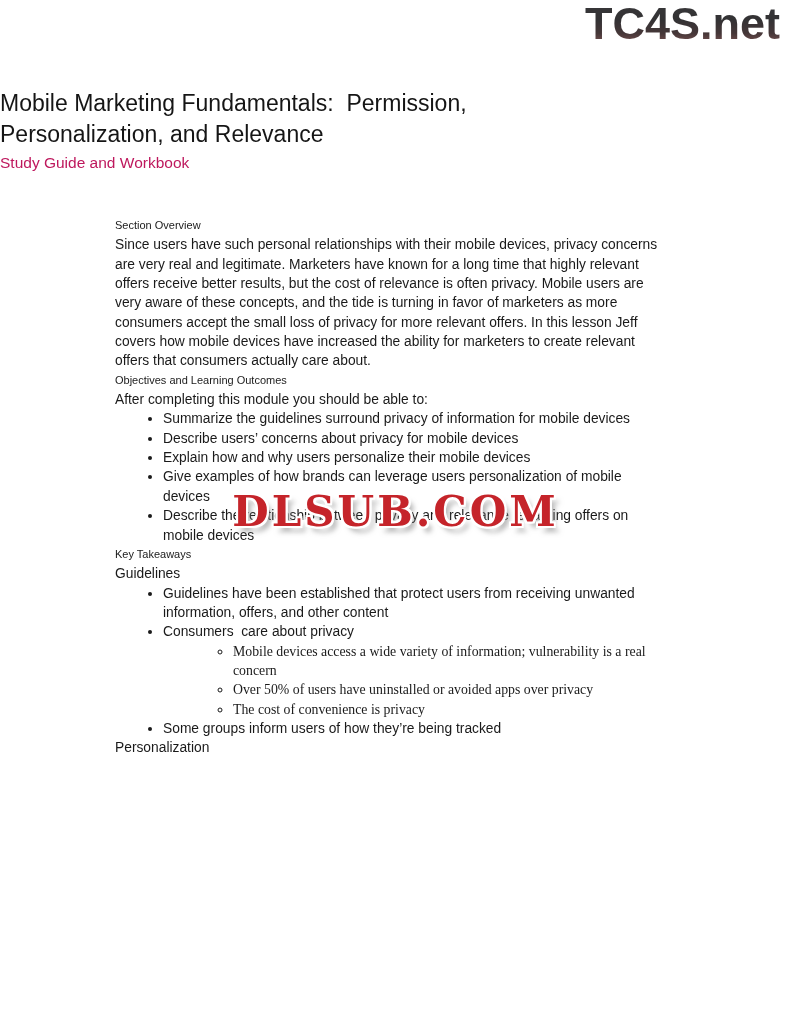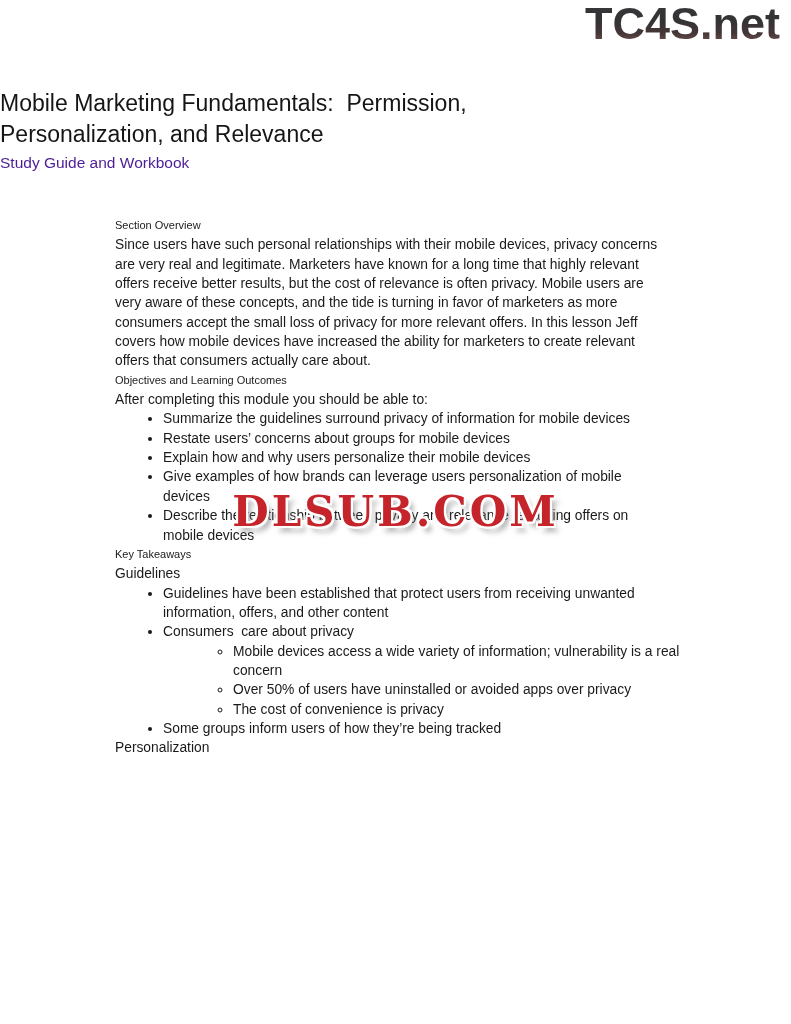--- a/index.html
+++ b/index.html
@@ -13,33 +13,33 @@
     position:absolute; top:-2px; right:11px;
     font-family:"Liberation Sans", sans-serif; font-weight:bold;
     font-size:45px; letter-spacing:0px; line-height:52px;
     background:linear-gradient(180deg,#39393b 0%,#333234 42%,#453738 68%,#7c5251 90%,#9c6d64 100%);
     -webkit-background-clip:text; background-clip:text; color:transparent;
   }
 
   
   .title-block { position:absolute; top:88px; left:0; right:0; text-align:left; }
   .doc-title { font-size:23px; line-height:31px; white-space:pre-wrap; color:#151515; }
-  .doc-subtitle { font-size:15.5px; line-height:22px; margin-top:2px; color:#4c1d95; }
+  .doc-subtitle { font-size:15.5px; line-height:22px; margin-top:2px; color:#be185d; }
 
   
   .content {
     position:absolute; left:115px; top:216px; width:566px;
     font-size:13.8px; line-height:19.35px;
   }
   .content h2 { font-size:11px; line-height:19.35px; margin:0; font-weight:normal; }
   .content p { margin:0; white-space:pre; }
   .blank-before { margin-top:19.35px; }
   ul.bullets { margin:0; padding-left:48px; list-style-type:disc; }
   ul.bullets > li { white-space:pre; }
-  ul.sub-list { margin:0; padding-left:70px; list-style-type:circle; }
+  ul.sub-list { margin:0; padding-left:70px; list-style-type:circle;font-family:Liberation Serif, serif; }
   ul.sub-list > li { white-space:pre; }
 
   
   .watermark-center {
     position:absolute; left:50%; top:488px; transform:translateX(-50%);
     font-family:"DejaVu Serif", serif; font-weight:bold;
     font-size:42px; line-height:48px; letter-spacing:3px;
     color:#c5242a;
     text-shadow:
       -2px -2px 0 #ffffff, 2px -2px 0 #ffffff, -2px 2px 0 #ffffff, 2px 2px 0 #ffffff,
@@ -89,21 +89,21 @@
 offers receive better results, but the cost of relevance is often privacy. Mobile users are
 very aware of these concepts, and the tide is turning in favor of marketers as more
 consumers accept the small loss of privacy for more relevant offers. In this lesson Jeff
 covers how mobile devices have increased the ability for marketers to create relevant
 offers that consumers actually care about.</p>
 
     <h2 class="blank-before">Objectives and Learning Outcomes</h2>
     <p>After completing this module you should be able to:</p>
     <ul class="bullets">
         <li>Summarize the guidelines surround privacy of information for mobile devices</li>
-        <li>Restate users’ concerns about groups for mobile devices</li>
+        <li>Describe users’ concerns about privacy for mobile devices</li>
         <li>Explain how and why users personalize their mobile devices</li>
         <li>Give examples of how brands can leverage users personalization of mobile
 devices</li>
         <li>Describe the relationship between privacy and relevance regarding offers on
 mobile devices</li>
       </ul>
 
     <h2 class="blank-before">Key Takeaways</h2>
     <p class="blank-before">Guidelines</p>
     <ul class="bullets blank-before">

